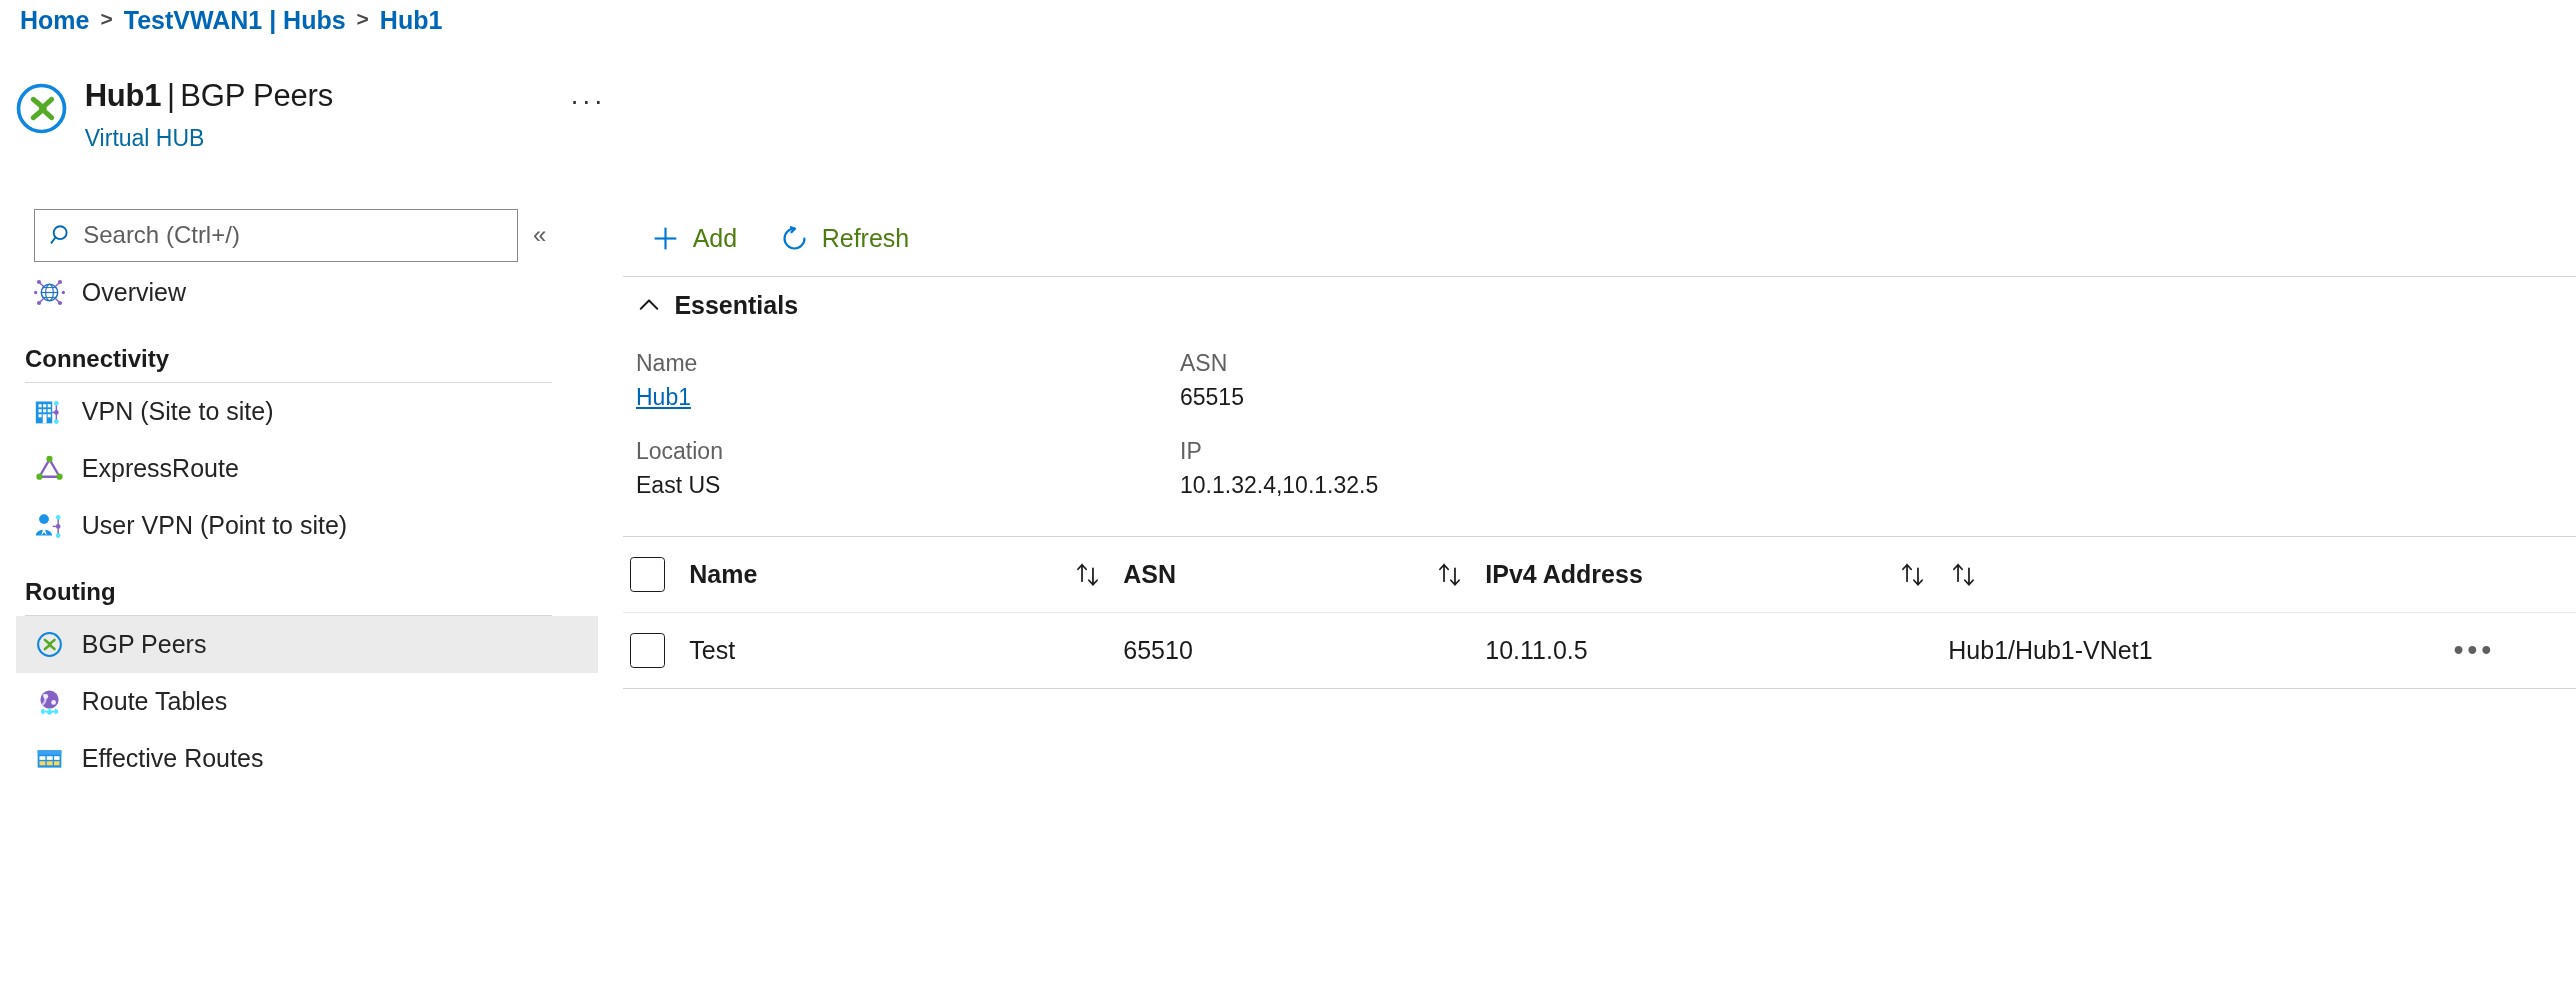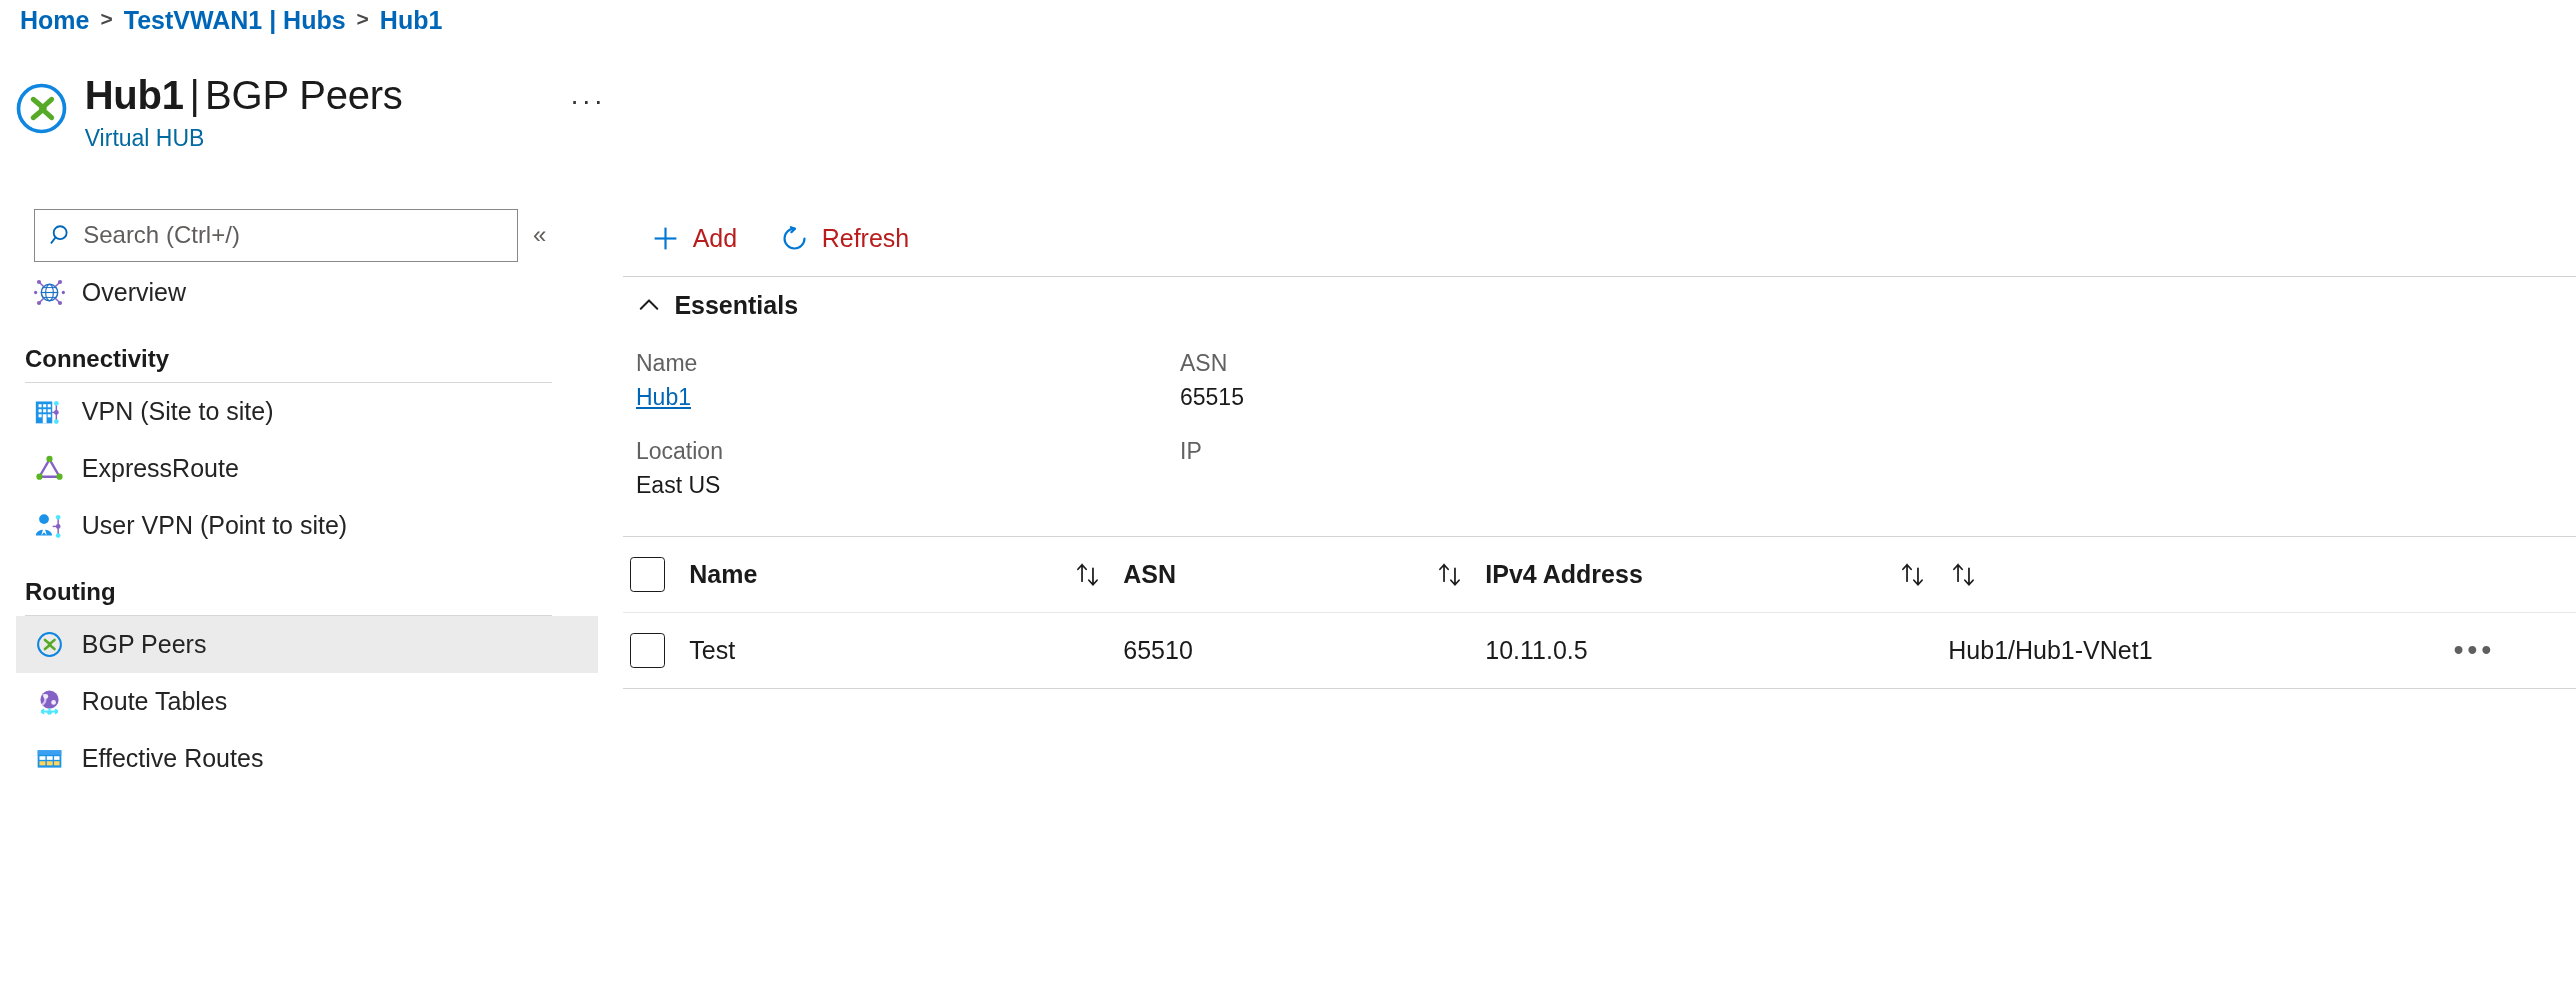--- a/index.html
+++ b/index.html
@@ -27,21 +27,21 @@
   }
 
   
   #title-block {
     position: absolute; left: 13px; top: 71px;
     display: flex; align-items: flex-start;
   }
   #hub-icon { width: 57px; height: 57px; flex: 0 0 57px; margin-top: 9.2px; }
   #title-text-wrap { margin-left: 14.7px; }
   #page-title {
-    font-size: 40px; line-height: 49px;
+    font-size: 31px; line-height: 49px;
     color: #1b1b1b; font-weight: 600;
     white-space: nowrap;
     letter-spacing: -0.2px;
   }
   #page-title .sep-bar {
     font-weight: 300; color: #1b1b1b; margin: 0 5.5px;
   }
   #page-title .sub-name { font-weight: 400; }
   #page-subtitle {
     font-size: 23px; color: #0369a1; margin-top: 3.7px; line-height: 29px;
@@ -105,21 +105,21 @@
     display: flex; align-items: center;
     height: 75px; padding-left: 14.7px;
   }
   .cmd-btn {
     display: flex; align-items: center;
     height: 53px; padding: 0 13px; margin-right: 16.5px;
     cursor: pointer; background: transparent; border: 0;
     font-family: "Liberation Sans", sans-serif;
   }
   .cmd-ico { width: 29px; height: 29px; flex: 0 0 29px; margin-right: 13px; }
-  .cmd-label { font-size: 25px; color: #b91c1c; white-space: nowrap; text-align: right; }
+  .cmd-label { font-size: 25px; color: #4d7c0f; white-space: nowrap; text-align: right; }
 
   #cmd-divider { height: 0.9px; background: #d2d2d2; width: 1953px; }
 
   #essentials-row {
     display: flex; align-items: center;
     height: 57px; padding-left: 14.7px; cursor: pointer;
   }
   #essentials-chevron {
     width: 22px; height: 22px; flex: 0 0 22px; margin-right: 14.7px;
   }
@@ -393,20 +393,21 @@
     <div class="ess-cell">
       <div class="ess-key">ASN</div>
       <div class="ess-val">65515</div>
     </div>
     <div class="ess-cell">
       <div class="ess-key">Location</div>
       <div class="ess-val">East US</div>
     </div>
     <div class="ess-cell">
       <div class="ess-key">IP</div>
+      <div class="ess-val">10.1.32.4,10.1.32.5</div>
     </div>
   </div>
 
   <div id="peers-table">
     <div class="t-rule"></div>
 
     <div class="t-row head-row">
       <div class="t-cb-cell">
         <div class="checkbox"></div>
       </div>

